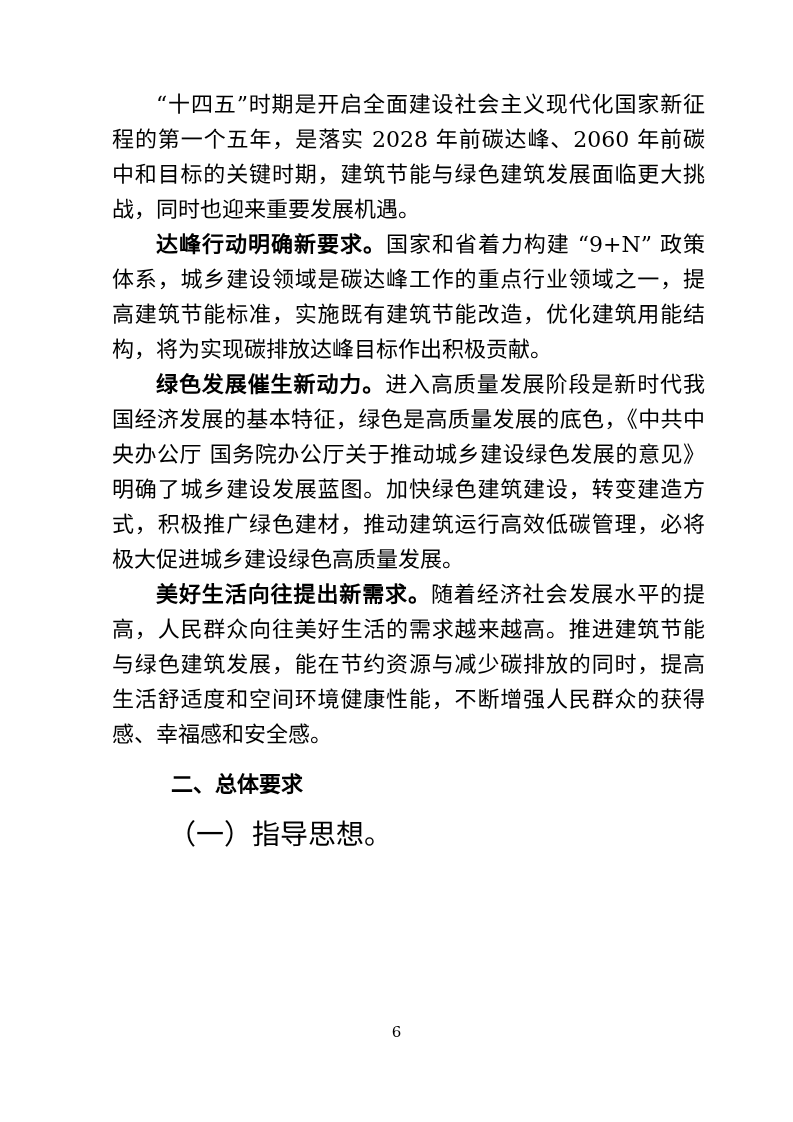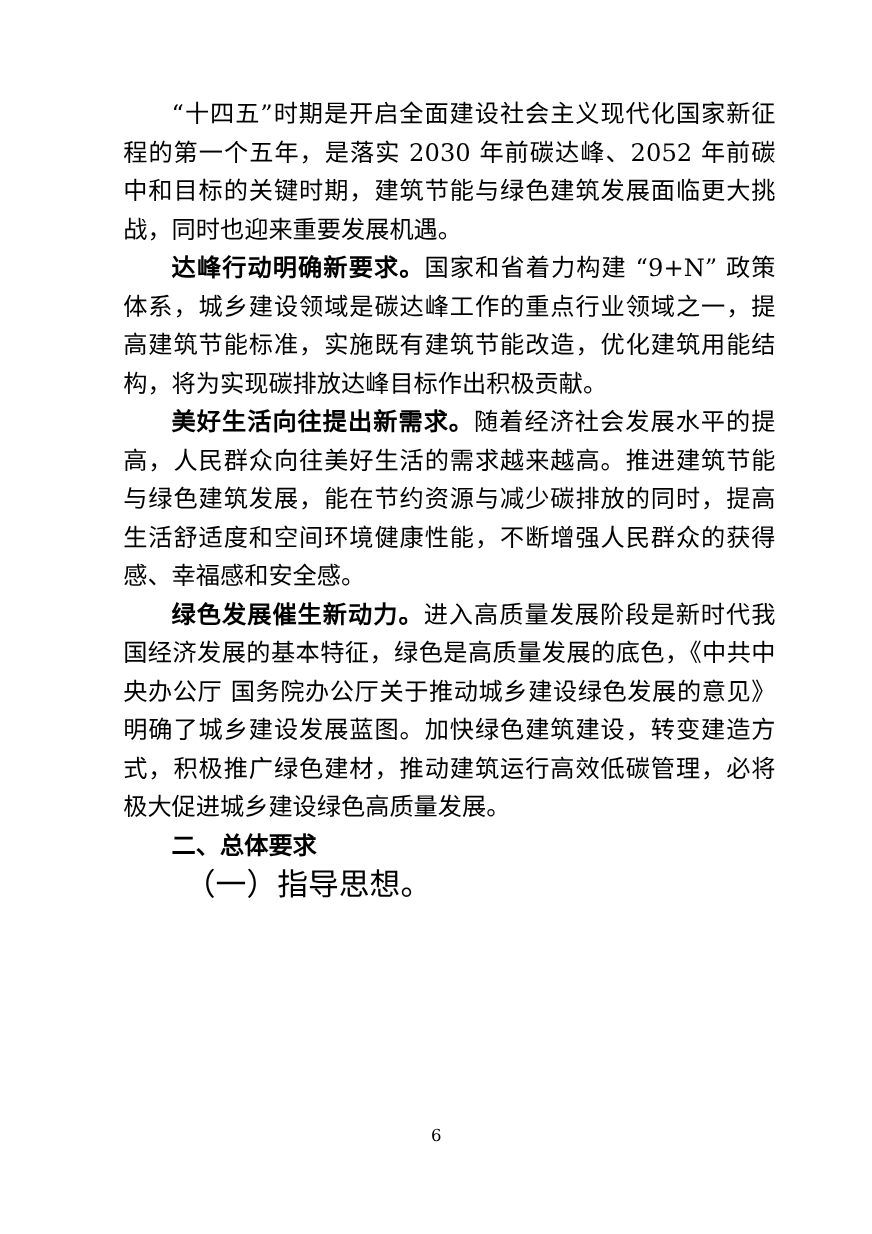--- a/index.html
+++ b/index.html
@@ -28,21 +28,21 @@
     line-height: 35px;
     text-align: justify;
     text-justify: inter-ideograph;
     text-indent: 2em;
     word-break: break-all;
   }
   .para .lead {
     font-weight: bold;
   }
   .heading1 {
-    margin: 0;
+    margin: 15px;
     font-family: "DejaVu Sans", "Liberation Sans", sans-serif;
     font-weight: bold;
     font-size: 22px;
     line-height: 35px;
     text-indent: 2em;
   }
   .heading2 {
     margin: 0;
     font-size: 28px;
     line-height: 35px;
@@ -58,27 +58,27 @@
     line-height: 20px;
     color: #000000;
   }
 </style>
 </head>
 <body>
 
 <div class="page">
   <div class="content">
 
-    <p class="para"><span class="lead"></span><span>“十四五”时期是开启全面建设社会主义现代化国家新征程的第一个五年，是落实 2030 年前碳达峰、2052 年前碳中和目标的关键时期，建筑节能与绿色建筑发展面临更大挑战，同时也迎来重要发展机遇。</span></p>
+    <p class="para"><span class="lead"></span><span>“十四五”时期是开启全面建设社会主义现代化国家新征程的第一个五年，是落实 2028 年前碳达峰、2060 年前碳中和目标的关键时期，建筑节能与绿色建筑发展面临更大挑战，同时也迎来重要发展机遇。</span></p>
 
     <p class="para"><span class="lead">达峰行动明确新要求。</span><span>国家和省着力构建 “9+N” 政策体系，城乡建设领域是碳达峰工作的重点行业领域之一，提高建筑节能标准，实施既有建筑节能改造，优化建筑用能结构，将为实现碳排放达峰目标作出积极贡献。</span></p>
 
+    <p class="para"><span class="lead">绿色发展催生新动力。</span><span>进入高质量发展阶段是新时代我国经济发展的基本特征，绿色是高质量发展的底色，《中共中央办公厅 国务院办公厅关于推动城乡建设绿色发展的意见》明确了城乡建设发展蓝图。加快绿色建筑建设，转变建造方式，积极推广绿色建材，推动建筑运行高效低碳管理，必将极大促进城乡建设绿色高质量发展。</span></p>
+
     <p class="para"><span class="lead">美好生活向往提出新需求。</span><span>随着经济社会发展水平的提高，人民群众向往美好生活的需求越来越高。推进建筑节能与绿色建筑发展，能在节约资源与减少碳排放的同时，提高生活舒适度和空间环境健康性能，不断增强人民群众的获得感、幸福感和安全感。</span></p>
-
-    <p class="para"><span class="lead">绿色发展催生新动力。</span><span>进入高质量发展阶段是新时代我国经济发展的基本特征，绿色是高质量发展的底色，《中共中央办公厅 国务院办公厅关于推动城乡建设绿色发展的意见》明确了城乡建设发展蓝图。加快绿色建筑建设，转变建造方式，积极推广绿色建材，推动建筑运行高效低碳管理，必将极大促进城乡建设绿色高质量发展。</span></p>
 
     <p class="heading1">二、总体要求</p>
 
     <p class="heading2">（一）指导思想。</p>
 
 
   </div>
 
   <div class="page-number">6</div>
 </div>

